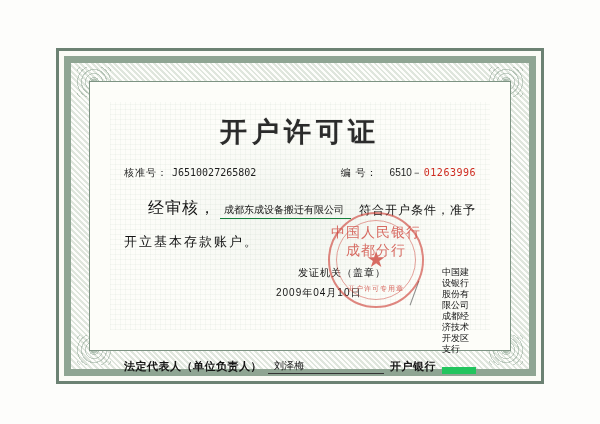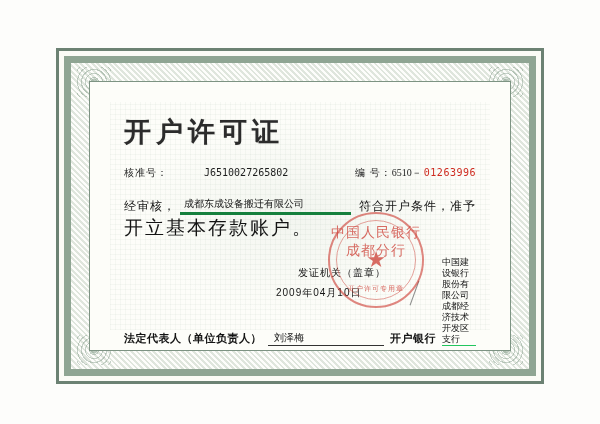--- a/index.html
+++ b/index.html
@@ -79,82 +79,84 @@
   .rosette.br { right: 6px; bottom: 4px; }
 
   .content {
     position: absolute;
     left: 34px;
     top: 30px;
     right: 34px;
     bottom: 26px;
   }
   .title {
-    text-align: left;
+    text-align: center;
     font-family: "DejaVu Serif", "Liberation Serif", serif;
     font-size: 27px;
     font-weight: bold;
     letter-spacing: 5px;
     color: #2b2b2b;
     margin-top: 2px;
     text-shadow: 0 0 1px rgba(0,0,0,0.25);
   }
   .row-codes {
     display: flex;
     justify-content: space-between;
     align-items: baseline;
     margin-top: 16px;
     font-size: 10px;
     color: #1d1d1d;
   }
-  .code-left { display: flex; align-items: baseline; gap: 32px; }
+  .code-left { display: flex; align-items: baseline; }
   .code-left .lbl { letter-spacing: 1px; }
   .code-left .val {
     margin-left: 4px;
     font-family: "DejaVu Sans Mono", monospace;
     font-size: 10px;
   }
   .code-right { display: flex; align-items: baseline; }
   .code-right .lbl { letter-spacing: 1px; }
   .code-right .prefix {
-    margin-left: 0;
-    font-family: Liberation Serif, serif;
+    margin-left: 12px;
+    font-family: Liberation Sans, sans-serif;
   }
   .code-right .red {
     color: #cf2b20;
     font-family: "DejaVu Sans Mono", monospace;
     margin-left: 2px;
     letter-spacing: 0.5px;
   }
   .body-line {
     display: flex;
     align-items: flex-end;
     margin-top: 18px;
     font-size: 12px;
     color: #141414;
   }
   .body-line .lbl {
     letter-spacing: 1px;
     white-space: nowrap;
-    font-size: 12px;
+    font-size: 16px;
+    margin-left: 24px;
   }
   .fill {
     flex: 1;
-    border-bottom: 3px solid #15803d;
+    border-bottom: 1px solid #15803d;
     margin: 0 4px;
     padding: 0 4px 1px 4px;
     font-size: 10px;
     line-height: 12px;
     min-height: 13px;
     white-space: nowrap;
     overflow: hidden;
   }
   .tail { white-space: nowrap; letter-spacing: 1px; margin-left: 4px; }
   .line2 {
-    font-size: 19px;
+    margin-top: 14px;
+    font-size: 13px;
     letter-spacing: 2px;
     color: #141414;
   }
   .row-rep {
     display: flex;
     align-items: flex-end;
     margin-top: 16px;
     font-size: 11px;
     color: #141414;
   }
@@ -163,24 +165,24 @@
     flex: 0 0 110px;
     border-bottom: 1px solid #333;
     margin: 0 6px;
     padding-left: 6px;
     font-size: 10px;
     min-height: 13px;
   }
   .bank-fill {
     flex: 1;
     margin-left: 6px;
-    border-bottom: 1px solid #22c55e;
+    border-bottom: 7px solid #22c55e;
     font-size: 9px;
     line-height: 11px;
-    padding-bottom: 0;
+    padding-bottom: 12px;
     color: #141414;
   }
   .row-acct {
     display: flex;
     align-items: flex-end;
     margin-top: 20px;
     font-size: 12px;
     color: #141414;
   }
   .acct-fill {

